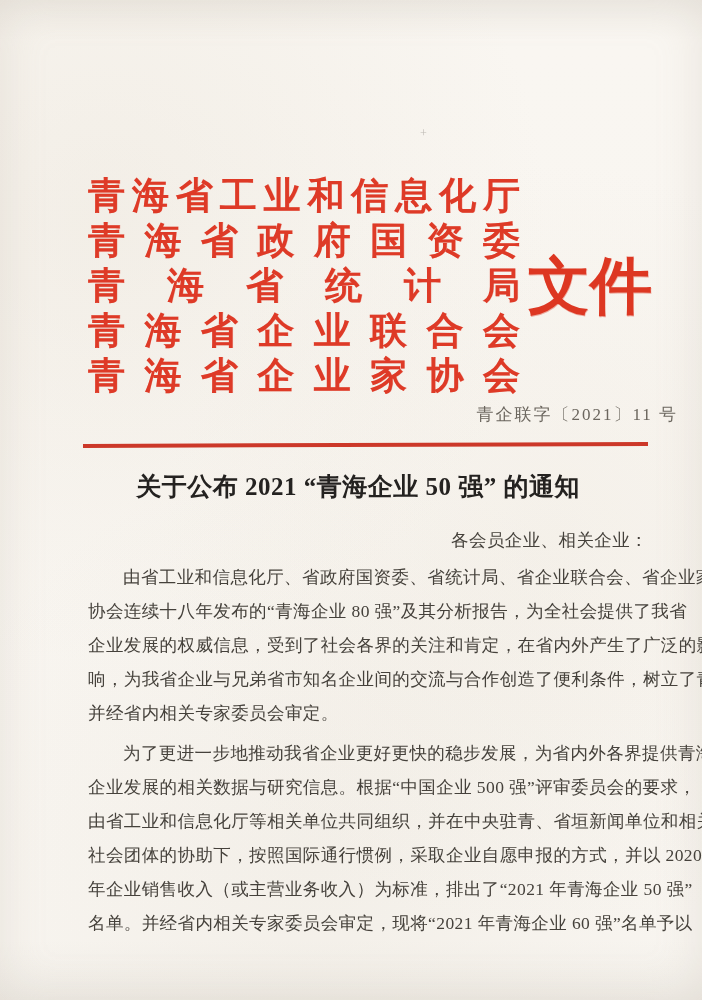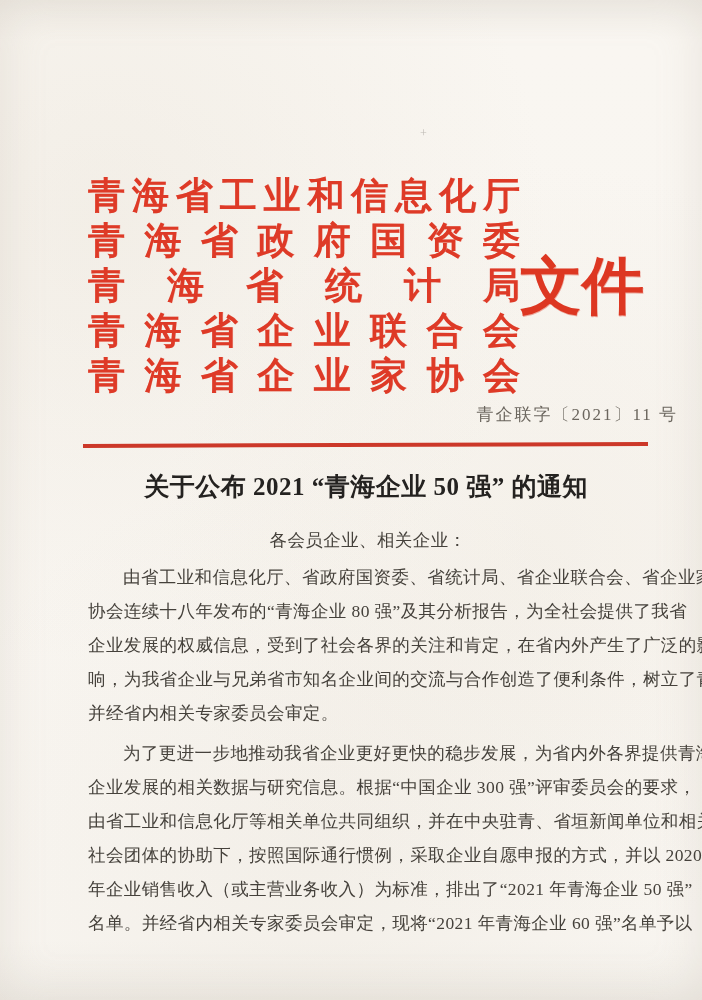--- a/index.html
+++ b/index.html
@@ -43,21 +43,21 @@
     font-weight: 700;
     color: #de3a27;
     letter-spacing: 0;
     text-shadow: 0.4px 0.4px 0 rgba(222,58,39,0.35);
   }
   .doc-type {
     font-size: 62px;
     font-weight: 700;
     color: #dd3722;
     line-height: 62px;
-    margin-left: 0px;
+    margin-left: 8px;
     white-space: nowrap;
     text-shadow: 0.6px 0.6px 0 rgba(221,55,34,0.4);
   }
 
   
   .doc-number {
     position: absolute;
     left: 88px;
     top: 403px;
     width: 590px;
@@ -74,21 +74,21 @@
     top: 443px;
     width: 565px;
     height: 4px;
     background: #cc3829;
     transform: rotate(-0.18deg);
   }
 
   
   .doc-title {
     position: absolute;
-    left: 52px;
+    left: 44px;
     top: 470px;
     width: 628px;
     text-align: center;
     font-size: 25px;
     font-weight: 700;
     color: #242220;
     letter-spacing: 0.5px;
   }
 
   
@@ -110,21 +110,21 @@
   }
   .bline.last {
     text-align-last: left;
   }
   .bline.indent {
     text-indent: 2em;
   }
   .salutation {
     line-height: 34px;
     height: 37px;
-    text-align: center;
+    text-align: right;
   }
   .para-2 {
     margin-top: 6px;
   }
 
   
   .scan-mark {
     position: absolute;
     left: 420px;
     top: 126px;
@@ -207,21 +207,21 @@
     <div class="para-1">
       <div class="bline indent">由省工业和信息化厅、省政府国资委、省统计局、省企业联合会、省企业家</div>
       <div class="bline">协会连续十八年发布的“青海企业 80 强”及其分析报告，为全社会提供了我省</div>
       <div class="bline">企业发展的权威信息，受到了社会各界的关注和肯定，在省内外产生了广泛的影</div>
       <div class="bline">响，为我省企业与兄弟省市知名企业间的交流与合作创造了便利条件，树立了青</div>
       <div class="bline last">并经省内相关专家委员会审定。</div>
     </div>
 
     <div class="para-2">
       <div class="bline indent">为了更进一步地推动我省企业更好更快的稳步发展，为省内外各界提供青海</div>
-      <div class="bline">企业发展的相关数据与研究信息。根据“中国企业 300 强”评审委员会的要求，</div>
+      <div class="bline">企业发展的相关数据与研究信息。根据“中国企业 500 强”评审委员会的要求，</div>
       <div class="bline">由省工业和信息化厅等相关单位共同组织，并在中央驻青、省垣新闻单位和相关</div>
       <div class="bline">社会团体的协助下，按照国际通行惯例，采取企业自愿申报的方式，并以 2020</div>
       <div class="bline">年企业销售收入（或主营业务收入）为标准，排出了“2021 年青海企业 50 强”</div>
       <div class="bline">名单。并经省内相关专家委员会审定，现将“2021 年青海企业 60 强”名单予以</div>
     </div>
   </div>
 
 </div>
 
 </body></html>

